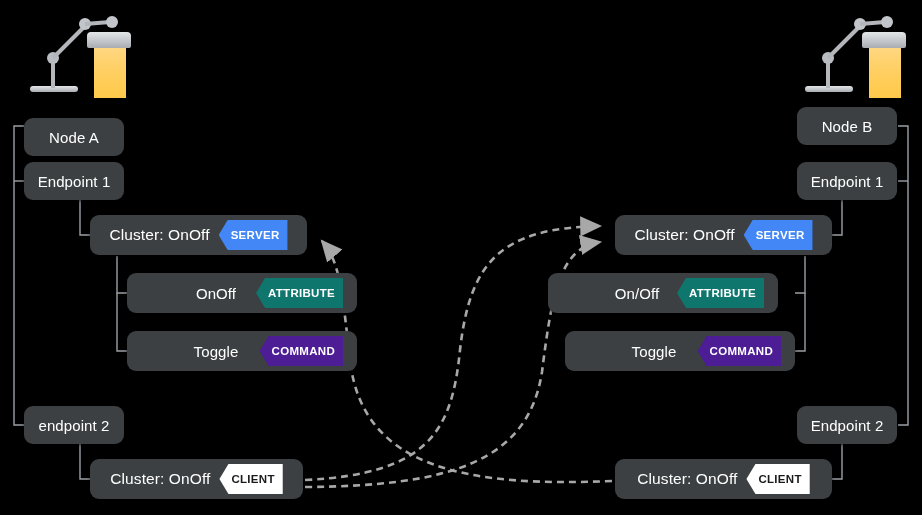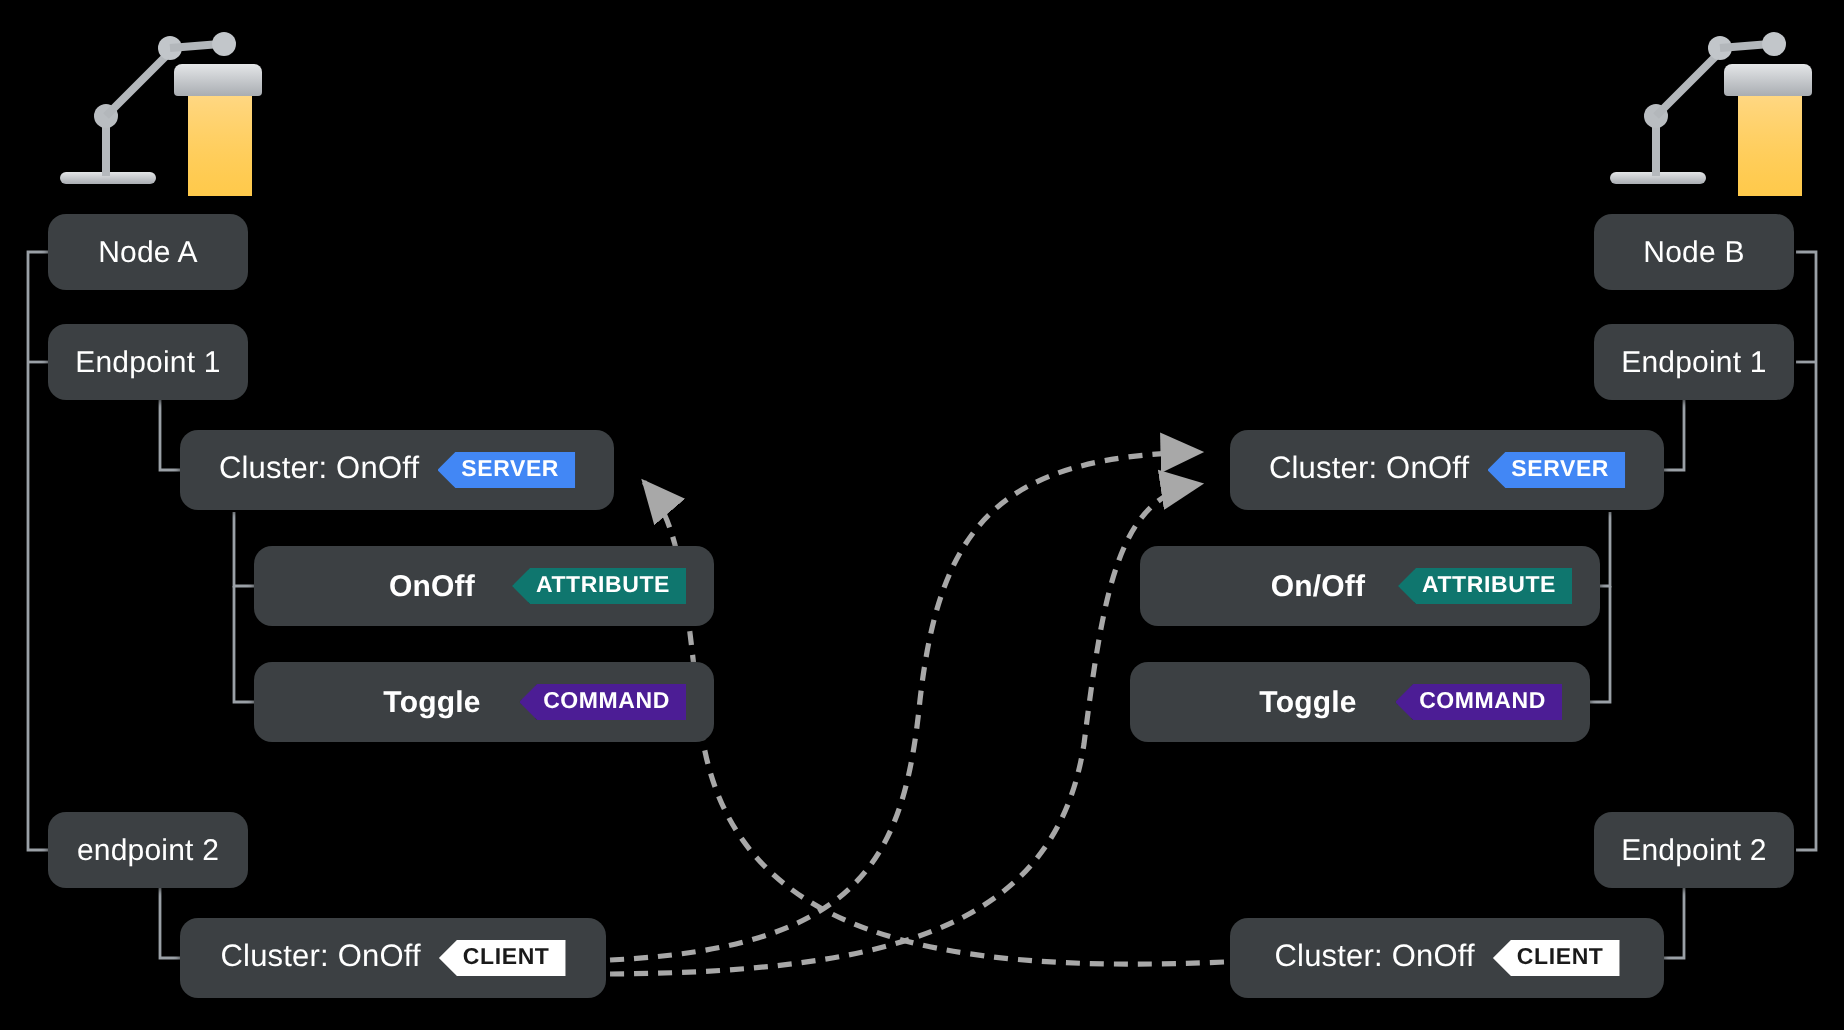--- a/index.html
+++ b/index.html
@@ -49,32 +49,31 @@
   .box.row-item {
     font-size: 15px;
     justify-content: center;
     gap: 0;
   }
   .box.row-item .lbl {
     position: absolute;
     left: 50%;
     transform: translateX(-50%);
     margin-left: -26px;
-    font-weight: bold;
   }
   .box.row-item .badge {
     position: absolute;
     right: 14px;
   }
   
   .badge {
     display: inline-flex;
     align-items: center;
     justify-content: center;
-    height: 18px;
+    height: 30px;
     padding: 0 8px 0 12px;
     font-size: 11.5px;
     font-weight: bold;
     letter-spacing: 0.3px;
     color: #ffffff;
     clip-path: polygon(9px 0, 100% 0, 100% 100%, 9px 100%, 0 50%);
     box-shadow: 1px 1px 2px rgba(0,0,0,0.5);
     white-space: nowrap;
   }
   .badge.server  { background: #4287f5; }
@@ -176,21 +175,21 @@
     <rect x="8" y="78" width="48" height="6" rx="3" fill="url(#metalR)"></rect>
     <rect x="29" y="52" width="4" height="28" fill="#b5b9bd"></rect>
     <circle cx="31" cy="50" r="6" fill="#b9bdc1"></circle>
     <line x1="31" y1="50" x2="63" y2="18" stroke="#b3b7bb" stroke-width="4"></line>
     <circle cx="63" cy="16" r="6" fill="#c2c6ca"></circle>
     <line x1="63" y1="16" x2="88" y2="14" stroke="#b3b7bb" stroke-width="4"></line>
     <circle cx="90" cy="14" r="6" fill="#c2c6ca"></circle>
     <path d="M69 24 h36 a4 4 0 0 1 4 4 v10 a2 2 0 0 1 -2 2 h-40 a2 2 0 0 1 -2 -2 v-10 a4 4 0 0 1 4 -4 z" fill="url(#metalR)"></path>
   </svg>
 
-  <div class="box" style="left:24px; top:107px; width:100px; height:38px;">
+  <div class="box" style="left:24px; top:118px; width:100px; height:38px;">
     <span class="lbl">Node A</span>
   </div>
 
   <div class="box" style="left:24px; top:162px; width:100px; height:38px;">
     <span class="lbl">Endpoint 1</span>
   </div>
 
   <div class="box wide" style="left:90px; top:215px; width:217px; height:40px;">
     <span class="lbl">Cluster: OnOff</span>
     <span class="badge server">SERVER</span>
@@ -221,21 +220,21 @@
 
   <div class="box" style="left:797px; top:162px; width:100px; height:38px;">
     <span class="lbl">Endpoint 1</span>
   </div>
 
   <div class="box wide" style="left:615px; top:215px; width:217px; height:40px;">
     <span class="lbl">Cluster: OnOff</span>
     <span class="badge server">SERVER</span>
   </div>
 
-  <div class="box row-item" style="left:570px; top:273px; width:230px; height:40px;">
+  <div class="box row-item" style="left:548px; top:273px; width:230px; height:40px;">
     <span class="lbl">On/Off</span>
     <span class="badge attribute">ATTRIBUTE</span>
   </div>
 
   <div class="box row-item" style="left:565px; top:331px; width:230px; height:40px;">
     <span class="lbl">Toggle</span>
     <span class="badge command">COMMAND</span>
   </div>
 
   <div class="box" style="left:797px; top:406px; width:100px; height:38px;">

